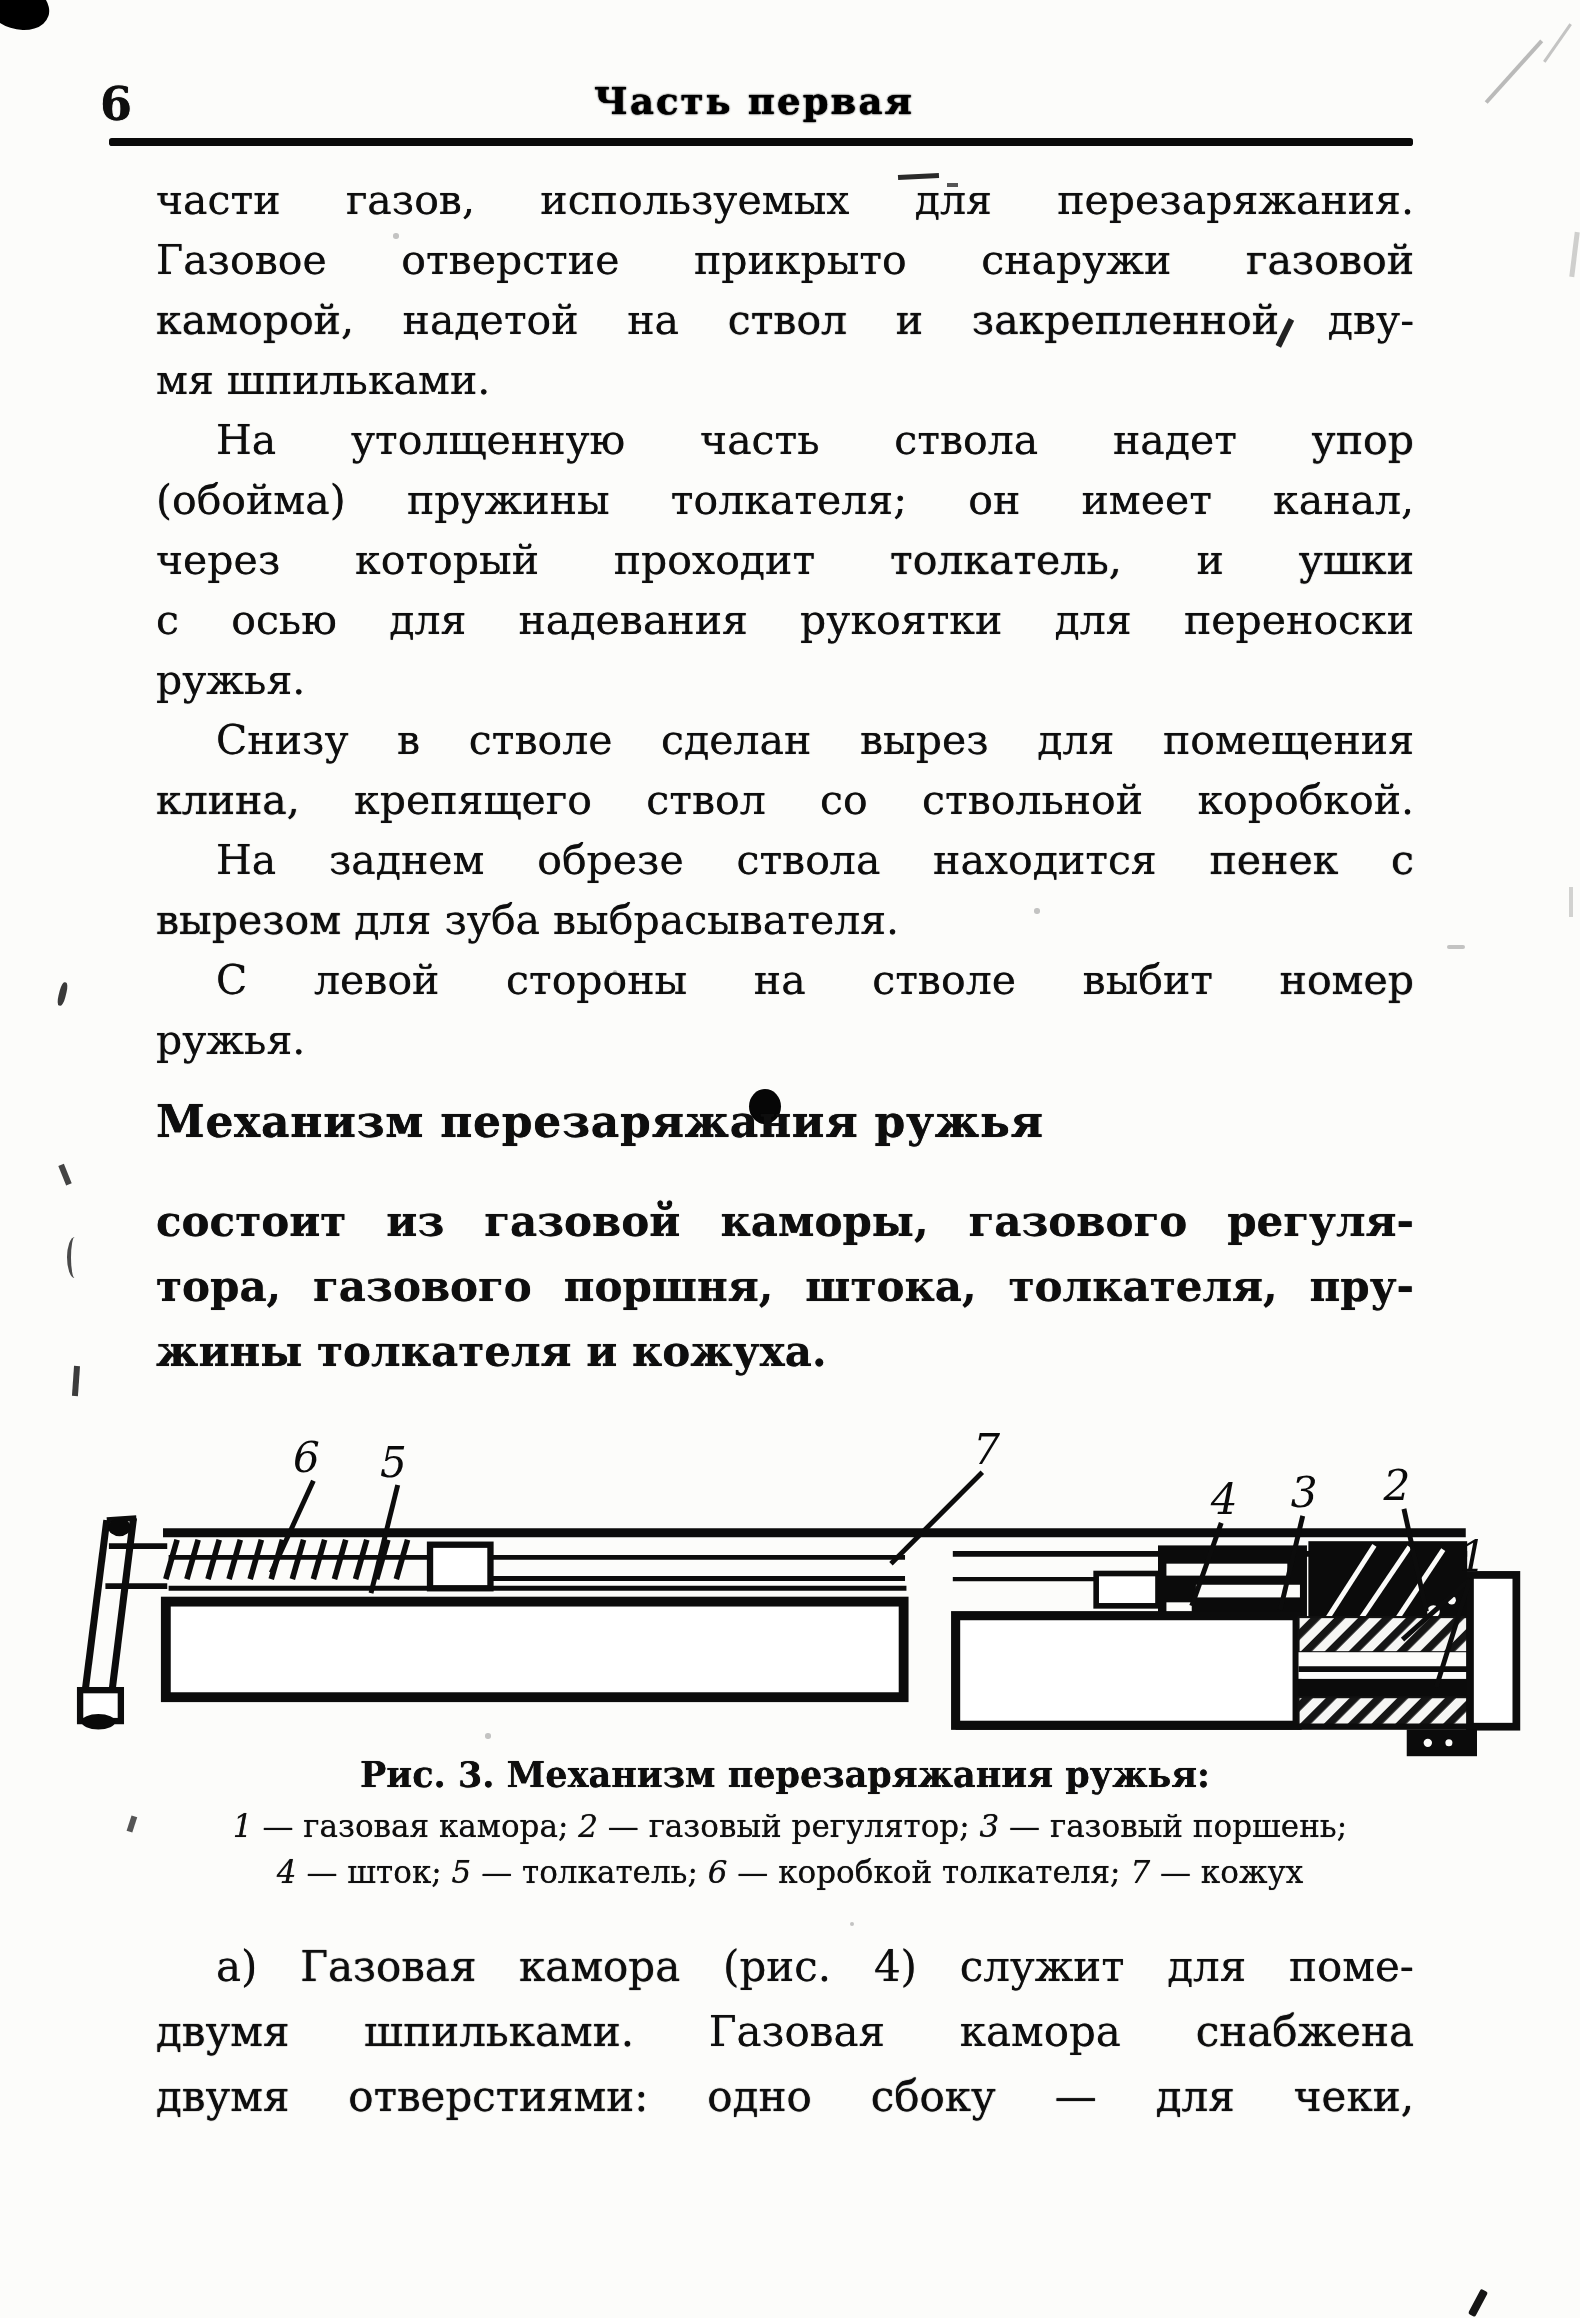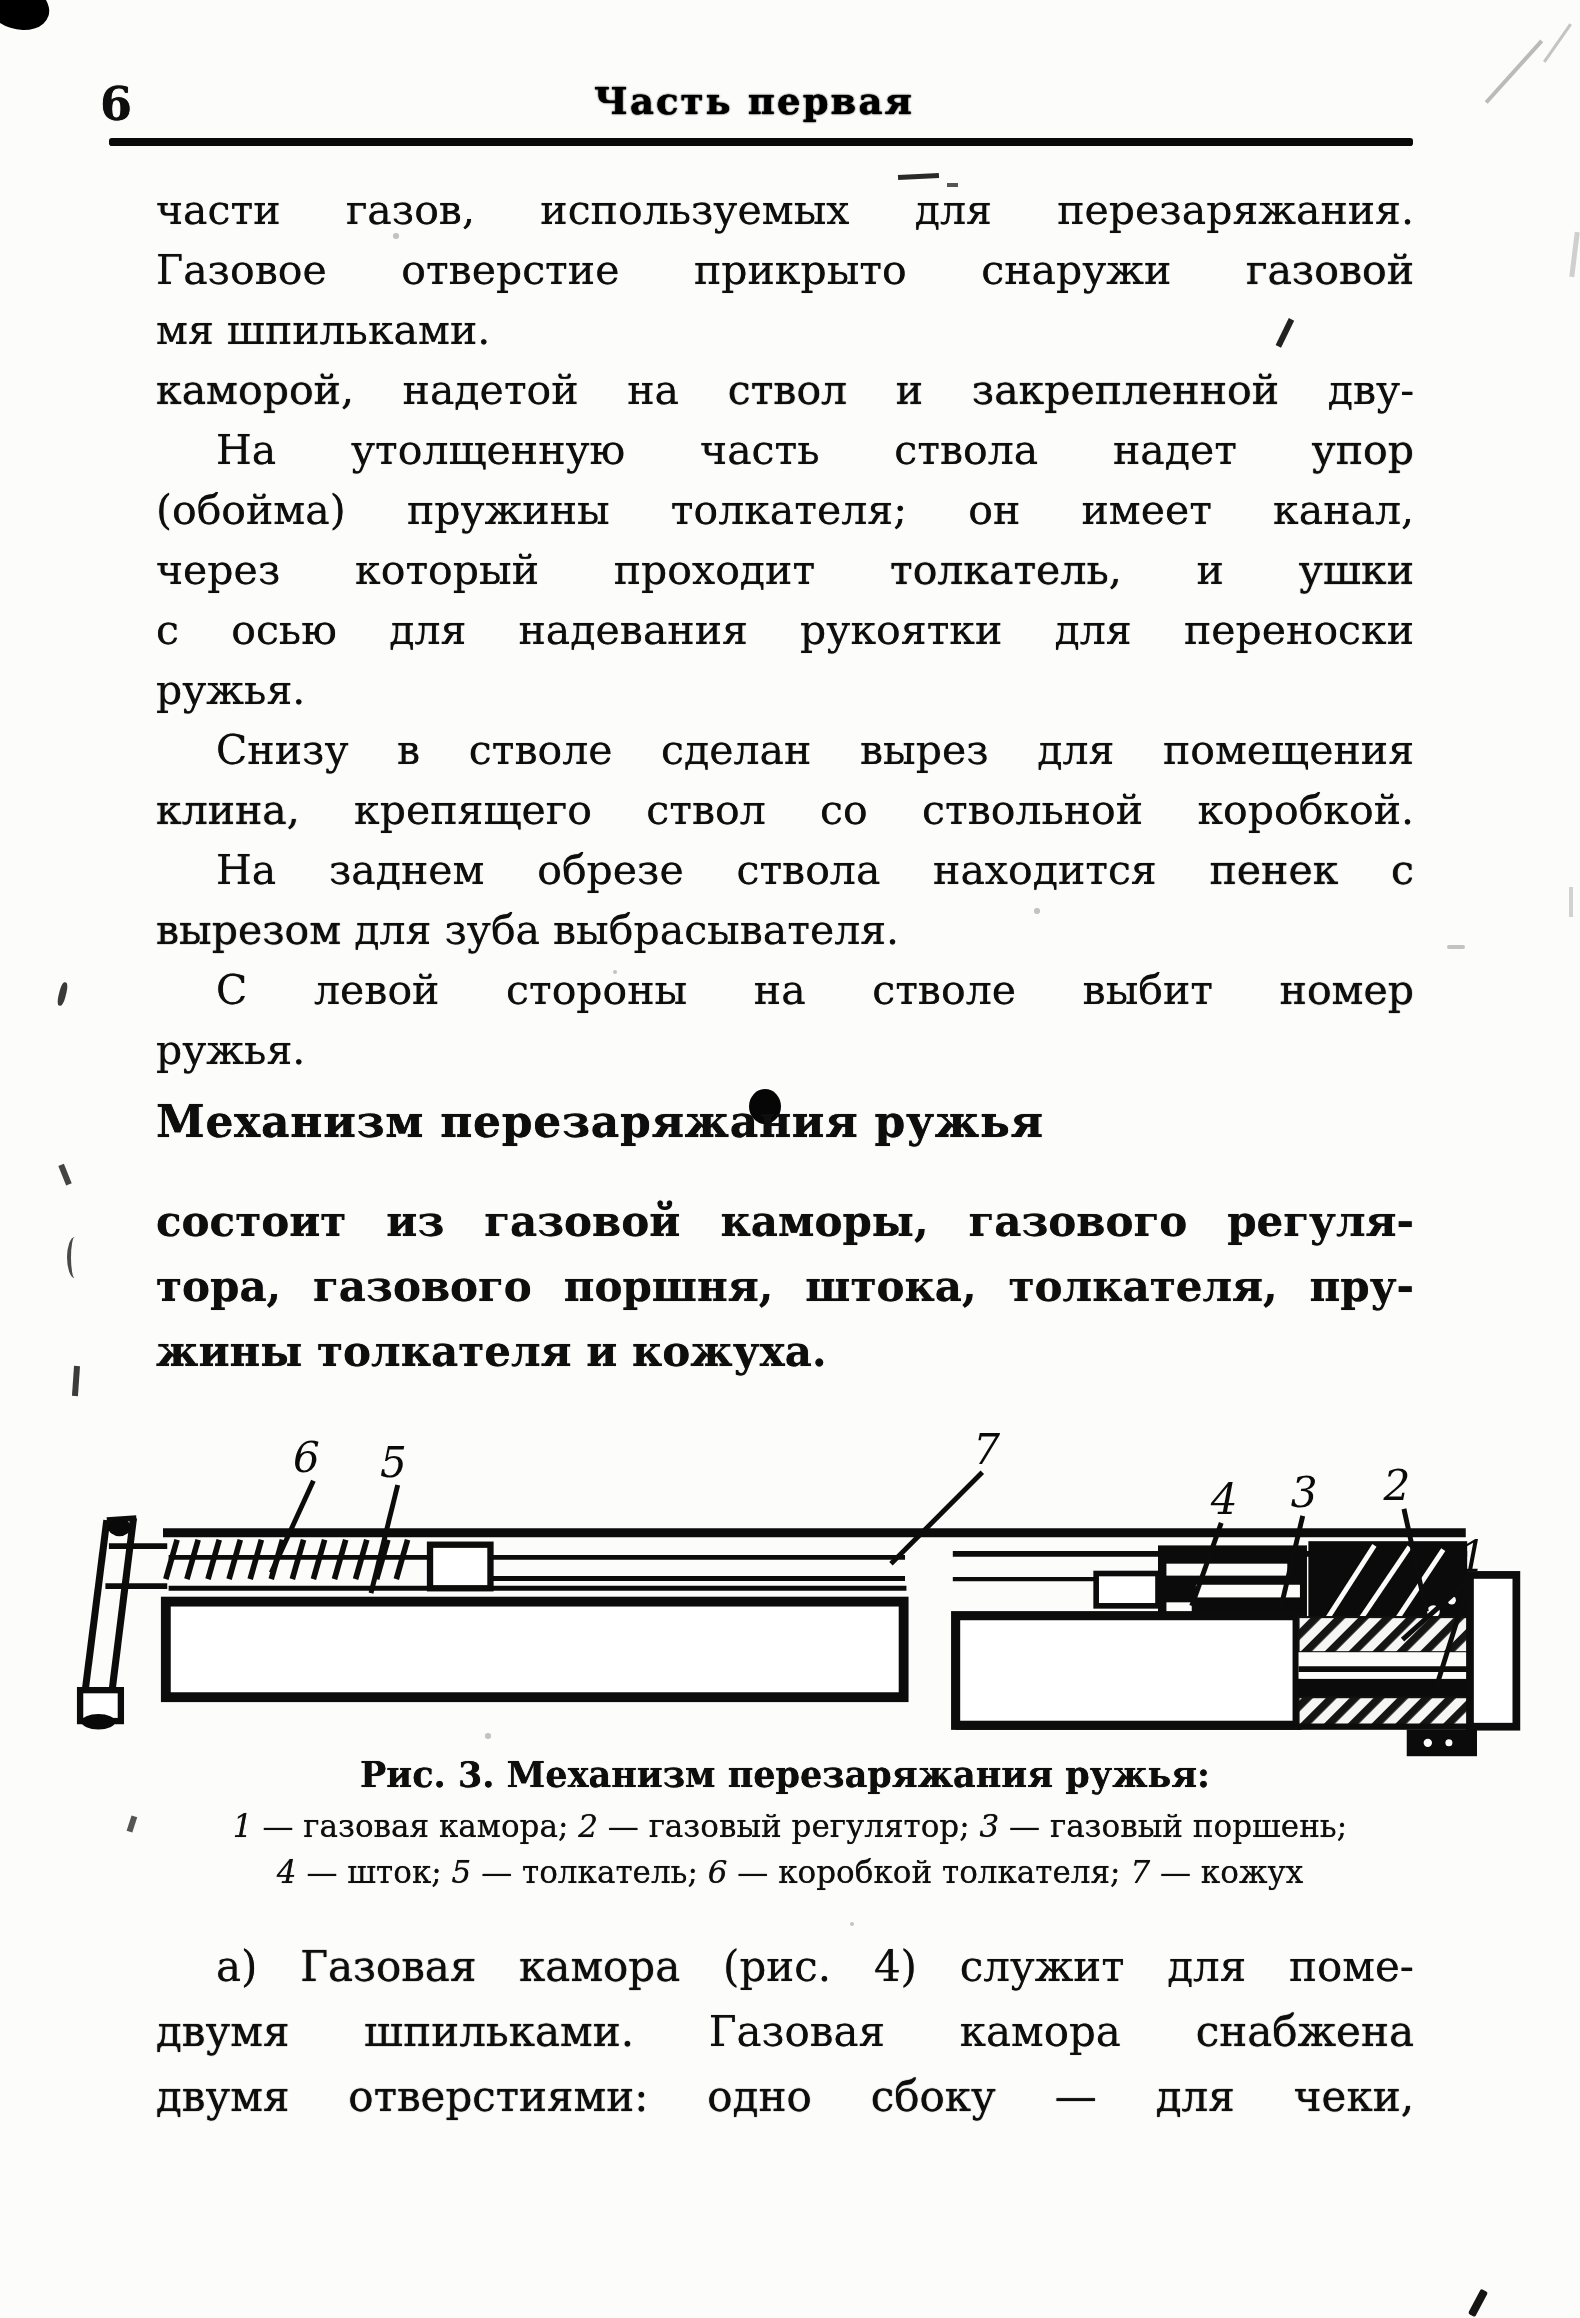--- a/index.html
+++ b/index.html
@@ -7,21 +7,21 @@
         font-family:"DejaVu Serif","Liberation Serif",serif;color:#0e0e0e;}
   #page *{box-sizing:border-box;}
   .abs{position:absolute;}
   
   #pagenum{left:100px;top:77px;font-size:46px;font-weight:bold;text-shadow:0 0 0.7px #000;}
   #runtitle{left:594px;top:79px;font-size:37px;font-weight:bold;letter-spacing:2.1px;
             color:#000;text-shadow:0 0 2.1px #000,0 0 0.7px #000;}
   #rule{left:109px;top:138px;width:1304px;height:7.7px;background:#0a0a0a;border-radius:2.8px;}
   
   .stack{left:156px;width:1258px;}
-  #stack1{top:180px;font-size:41px;line-height:60px;}
+  #stack1{top:170px;font-size:41px;line-height:60px;}
   #heading{top:1096px;left:156px;width:1258px;text-align:left;font-size:44px;
            font-weight:bold;letter-spacing:0.7px;text-shadow:0 0 0.7px #000;}
   #stack2{top:1189px;font-size:42px;line-height:65px;}
   #stack2 .line{font-weight:bold;}
   #stack3{top:1934px;font-size:42px;line-height:65px;}
   .line{width:100%;text-align:left;white-space:normal;text-shadow:0 0 0.7px rgba(0,0,0,.75);}
   .line.just{text-align:justify;text-align-last:justify;}
   .line.indent{padding-left:60px;}
   .line.center{text-align:center;text-align-last:center;}
   .b{font-weight:normal;text-shadow:0 0 1.1px #000;}
@@ -80,22 +80,22 @@
   <div class="art speck" style="left:850px;top:1922px;width:4.2px;height:4.2px;"></div>
 
   <div class="abs" id="pagenum">6</div>
   <div class="abs" id="runtitle">Часть первая</div>
   <div class="abs" id="rule"></div>
 
   <div class="abs stack" id="stack1">
       <div class="para">
         <div class="line just"><span>части газов, используемых для перезаряжания.</span></div>
         <div class="line just"><span>Газовое отверстие прикрыто снаружи </span><span class="b">газовой</span></div>
+        <div class="line just"><span class="b">каморой,</span><span> надетой на </span><span class="b">ствол и закрепленной</span><span> дву-</span></div>
         <div class="line"><span>мя шпильками.</span></div>
-        <div class="line just"><span class="b">каморой,</span><span> надетой на </span><span class="b">ствол и закрепленной</span><span> дву-</span></div>
       </div>
       <div class="para">
         <div class="line just indent"><span>На утолщенную часть ствола надет </span><span class="b">упор</span></div>
         <div class="line just"><span>(обойма) пружины толкателя; он имеет канал,</span></div>
         <div class="line just"><span>через который проходит </span><span class="b">толкатель,</span><span> и </span><span class="b">ушки</span></div>
         <div class="line just"><span>с осью для надевания рукоятки для переноски</span></div>
         <div class="line"><span>ружья.</span></div>
       </div>
       <div class="para">
         <div class="line just indent"><span>Снизу в стволе сделан вырез для помещения</span></div>

